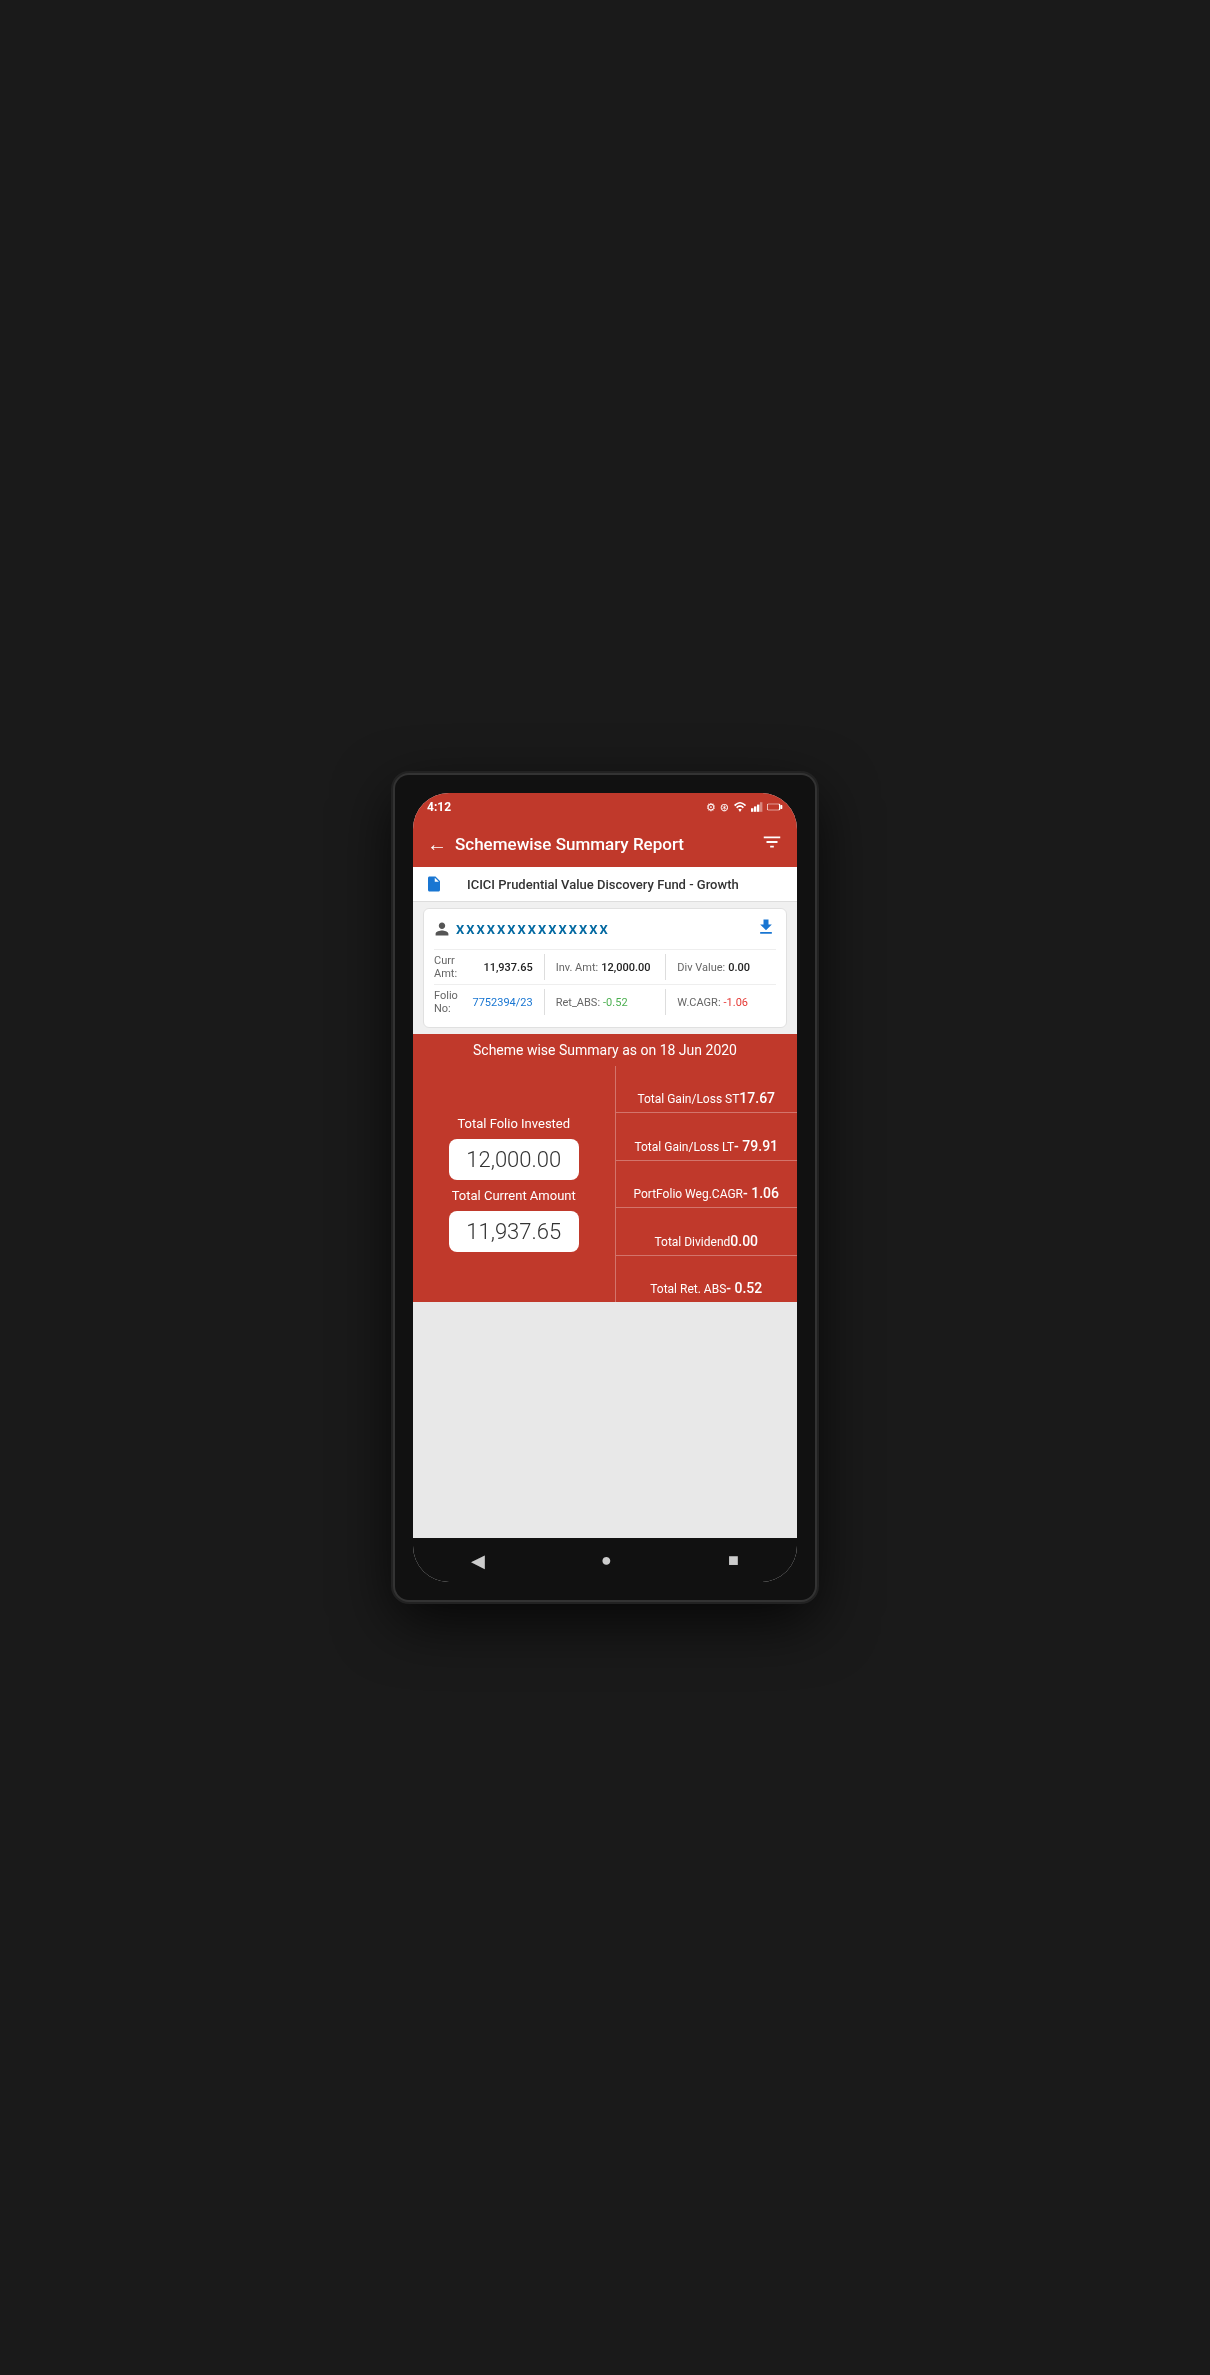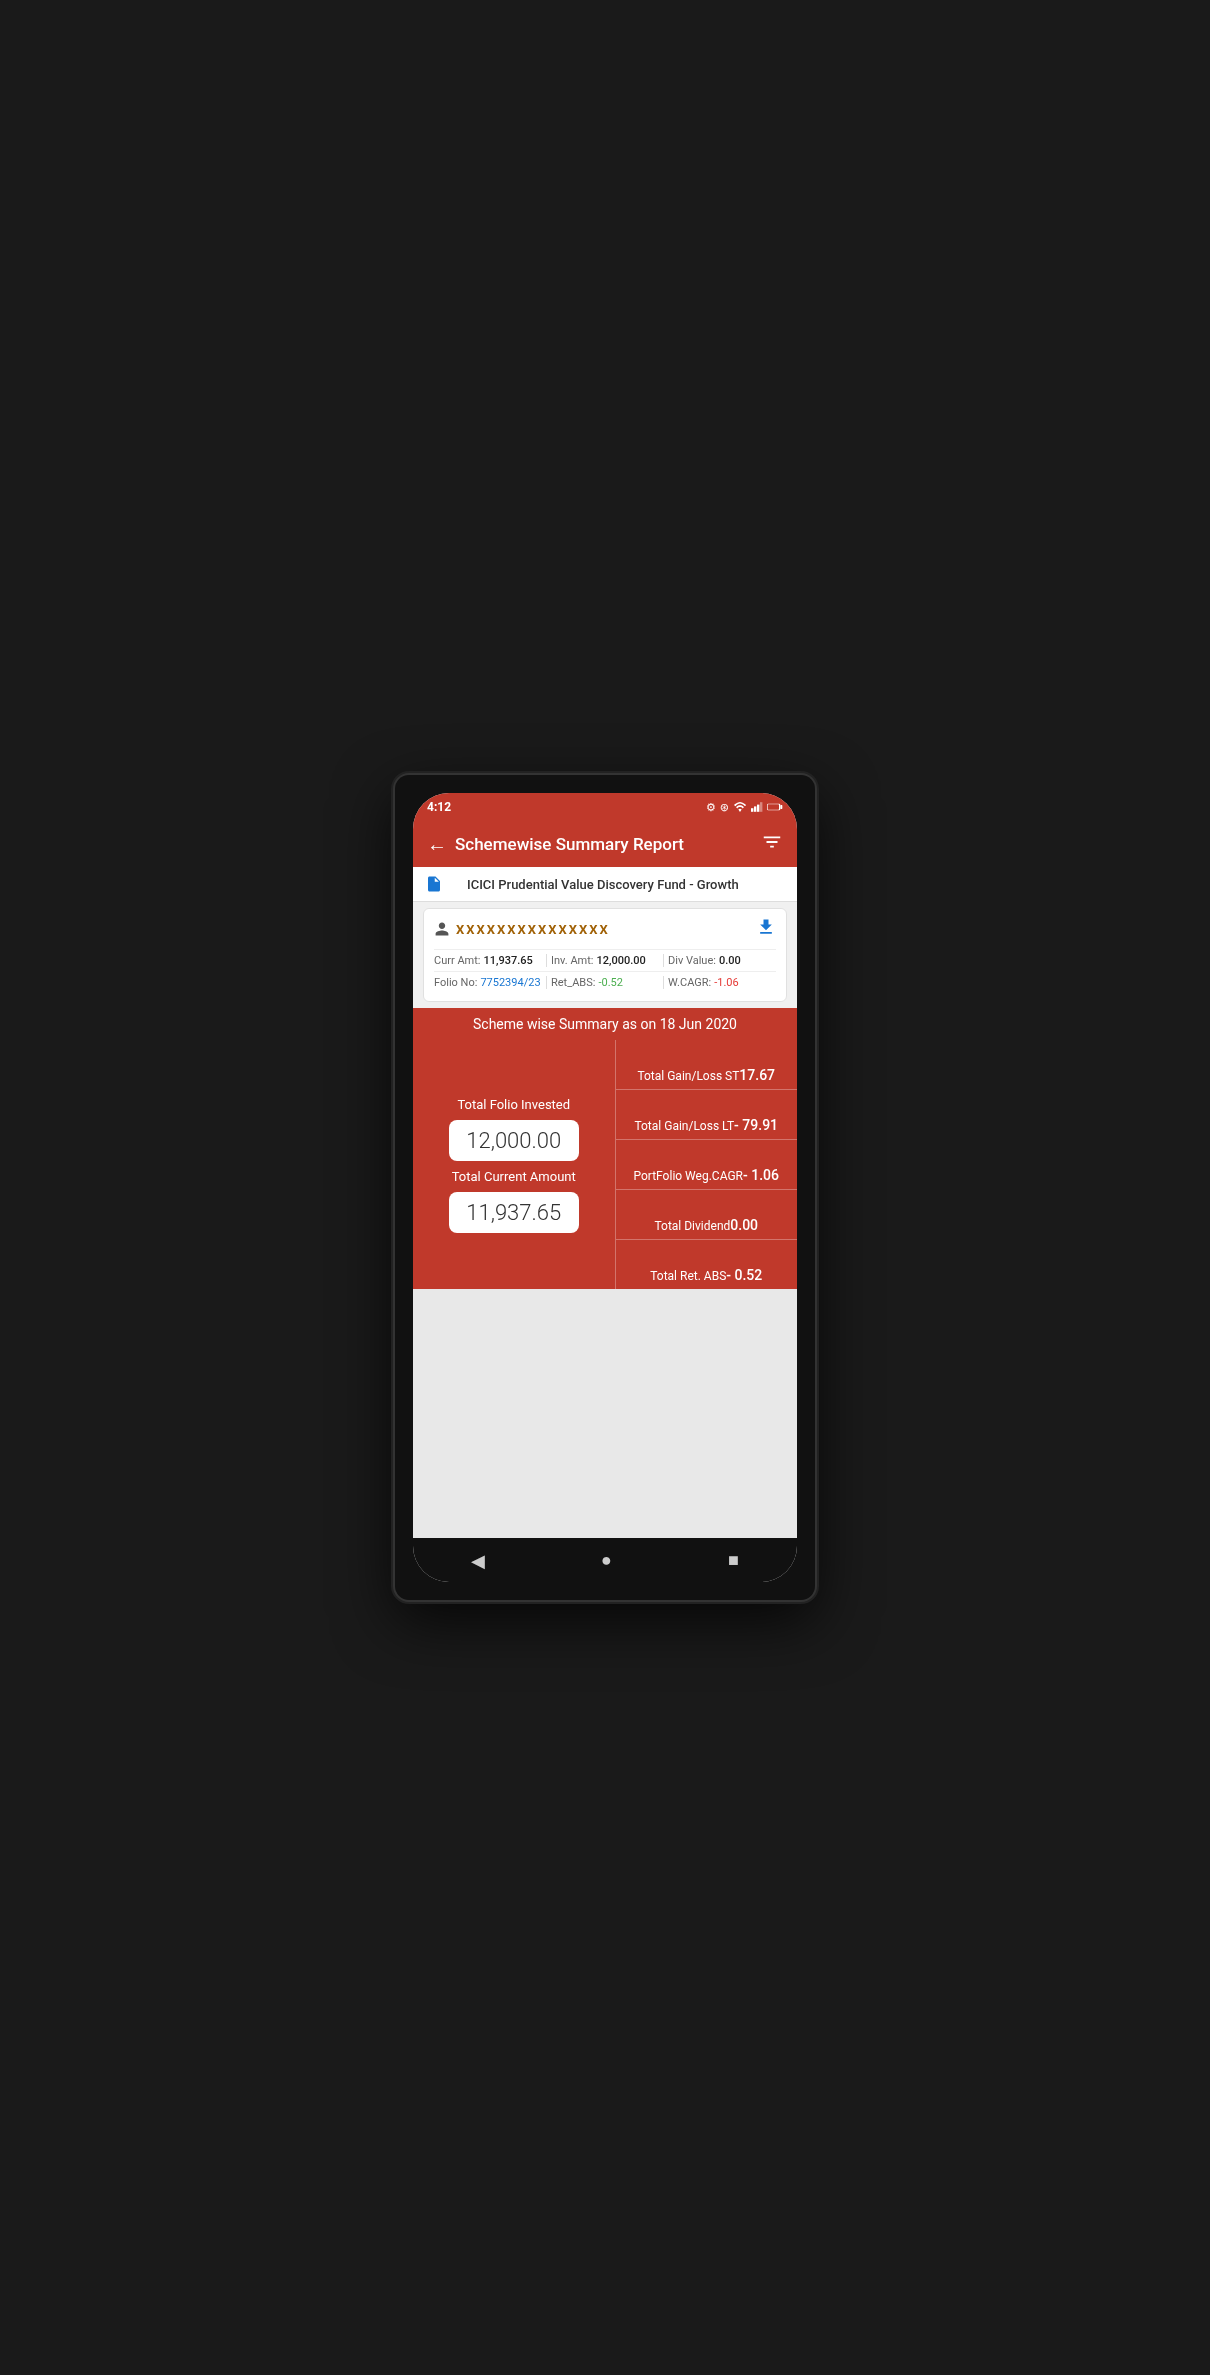--- a/index.html
+++ b/index.html
@@ -103,34 +103,35 @@
       padding: 8px 10px;
     }
     .account-header {
       display: flex;
       justify-content: space-between;
       align-items: center;
       margin-bottom: 8px;
     }
     .account-masked {
       font-size: 13px;
-      color: #a16207;
+      color: #0369a1;
       letter-spacing: 2px;
       font-weight: bold;
     }
     .download-icon {
       color: #1976d2;
     }
     .account-details-row {
       display: flex;
       justify-content: center;
       font-size: 11px;
       color: #555;
       padding: 4px 0;
       border-top: 1px solid #eee;
+      gap: 7px;
     }
     .account-details-row span.label {
       color: #666;
     }
     .account-details-row span.value {
       color: #222;
       font-weight: 500;
     }
     .account-details-row span.value-green {
       color: #2196f3;

